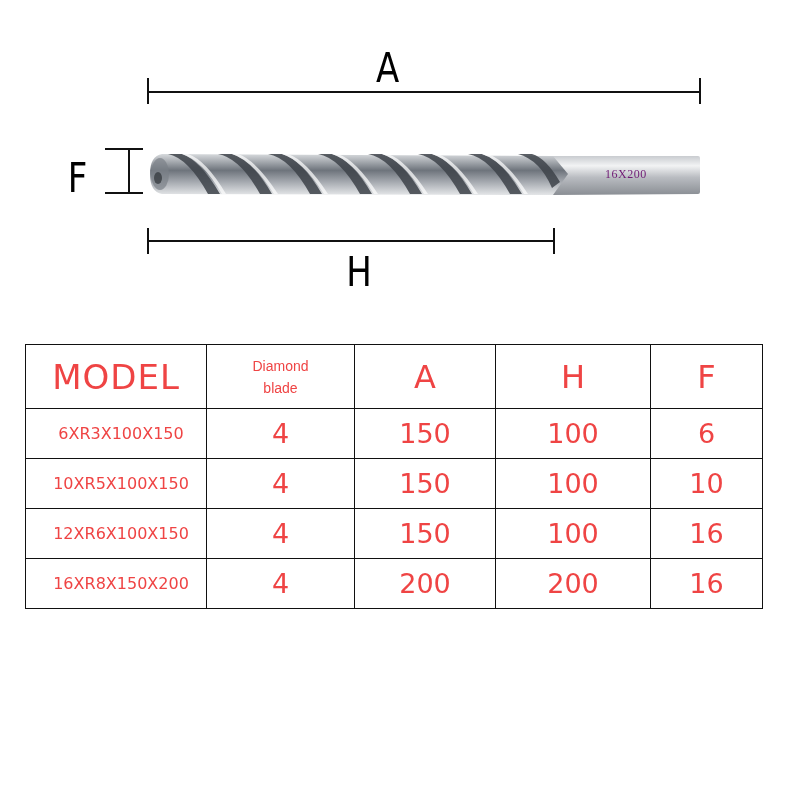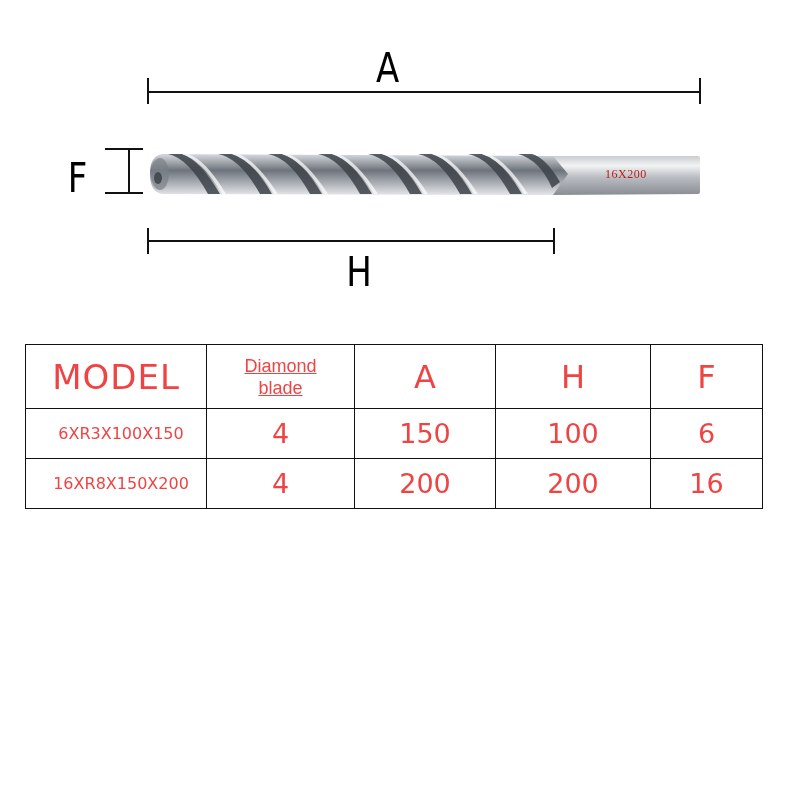--- a/index.html
+++ b/index.html
@@ -6,30 +6,30 @@
     body { width: 800px; height: 800px; position: relative; overflow: hidden;
            font-family: "Liberation Sans", "DejaVu Sans", sans-serif; color: #111; }
     .dim-label { position: absolute; font-family: "DejaVu Sans", sans-serif; font-size: 40px;
                  color: #000; line-height: 1; font-weight: normal; transform: scaleX(0.85); }
     .line-h { position: absolute; height: 2px; background: #111; }
     .line-v { position: absolute; width: 2px; background: #111; }
 
     
     .drill { position: absolute; left: 148px; top: 148px; width: 552px; height: 52px; }
     .shank-label { position: absolute; left: 605px; top: 167px; font-family: "Liberation Serif", serif;
-                   font-size: 12px; color: #b91c1c; letter-spacing: 0.5px; }
+                   font-size: 12px; color: #701a75; letter-spacing: 0.5px; }
 
     
     table.spec { position: absolute; left: 25px; top: 344px; border-collapse: collapse;
                  width: 737px; table-layout: fixed; }
     table.spec td, table.spec th { border: 1.5px solid #111; padding: 0; text-align: center;
                  vertical-align: middle; font-weight: normal; color: #ef4444; }
     .h-row th { height: 63px; }
     .h-model { font-size: 34px; font-family: "DejaVu Sans", sans-serif; letter-spacing: 1px; }
-    .h-small { font-size: 18px; line-height: 22px; font-family: "Liberation Sans", sans-serif; text-decoration: underline; }
+    .h-small { font-size: 14px; line-height: 22px; font-family: "Liberation Sans", sans-serif; }
     .h-big { font-size: 32px; font-family: "DejaVu Sans", sans-serif; }
     .d-row td { height: 49px; }
     .c-model { text-align: center; padding-left: 10px !important; font-size: 16px;
                font-family: "DejaVu Sans", sans-serif; }
     .c-num { font-size: 27px; font-family: "DejaVu Sans", sans-serif; }
   </style>
 </head>
 <body>
 
 <div class="dim-label" style="left:374px; top:48px;">A</div>
@@ -114,20 +114,34 @@
   </thead>
   <tbody>
     <tr class="d-row">
       <td class="c-model">6XR3X100X150</td>
       <td class="c-num">4</td>
       <td class="c-num">150</td>
       <td class="c-num">100</td>
       <td class="c-num">6</td>
     </tr>
     <tr class="d-row">
+      <td class="c-model">10XR5X100X150</td>
+      <td class="c-num">4</td>
+      <td class="c-num">150</td>
+      <td class="c-num">100</td>
+      <td class="c-num">10</td>
+    </tr>
+    <tr class="d-row">
+      <td class="c-model">12XR6X100X150</td>
+      <td class="c-num">4</td>
+      <td class="c-num">150</td>
+      <td class="c-num">100</td>
+      <td class="c-num">16</td>
+    </tr>
+    <tr class="d-row">
       <td class="c-model">16XR8X150X200</td>
       <td class="c-num">4</td>
       <td class="c-num">200</td>
       <td class="c-num">200</td>
       <td class="c-num">16</td>
     </tr>
   </tbody>
 </table>
 
 </body></html>

